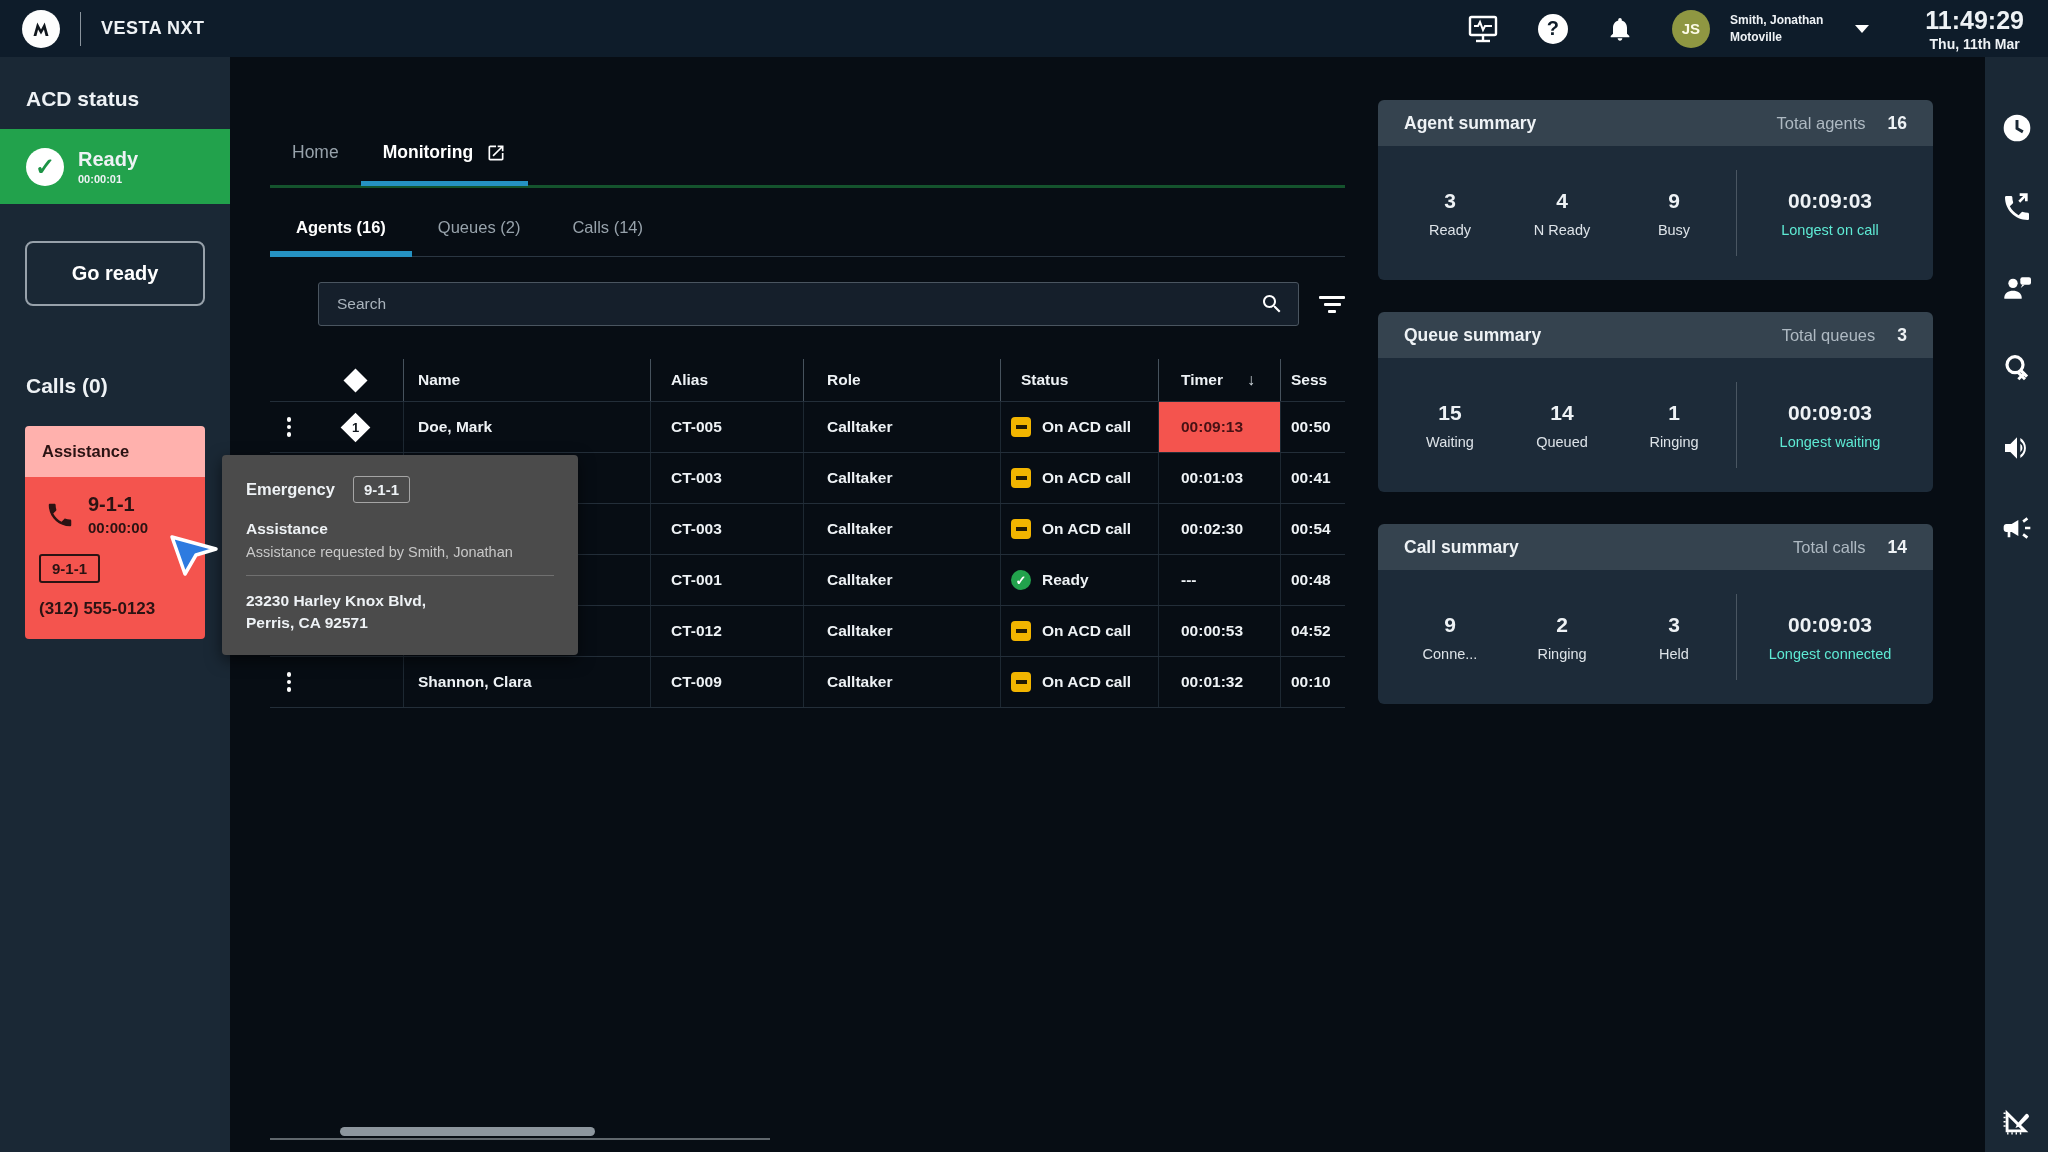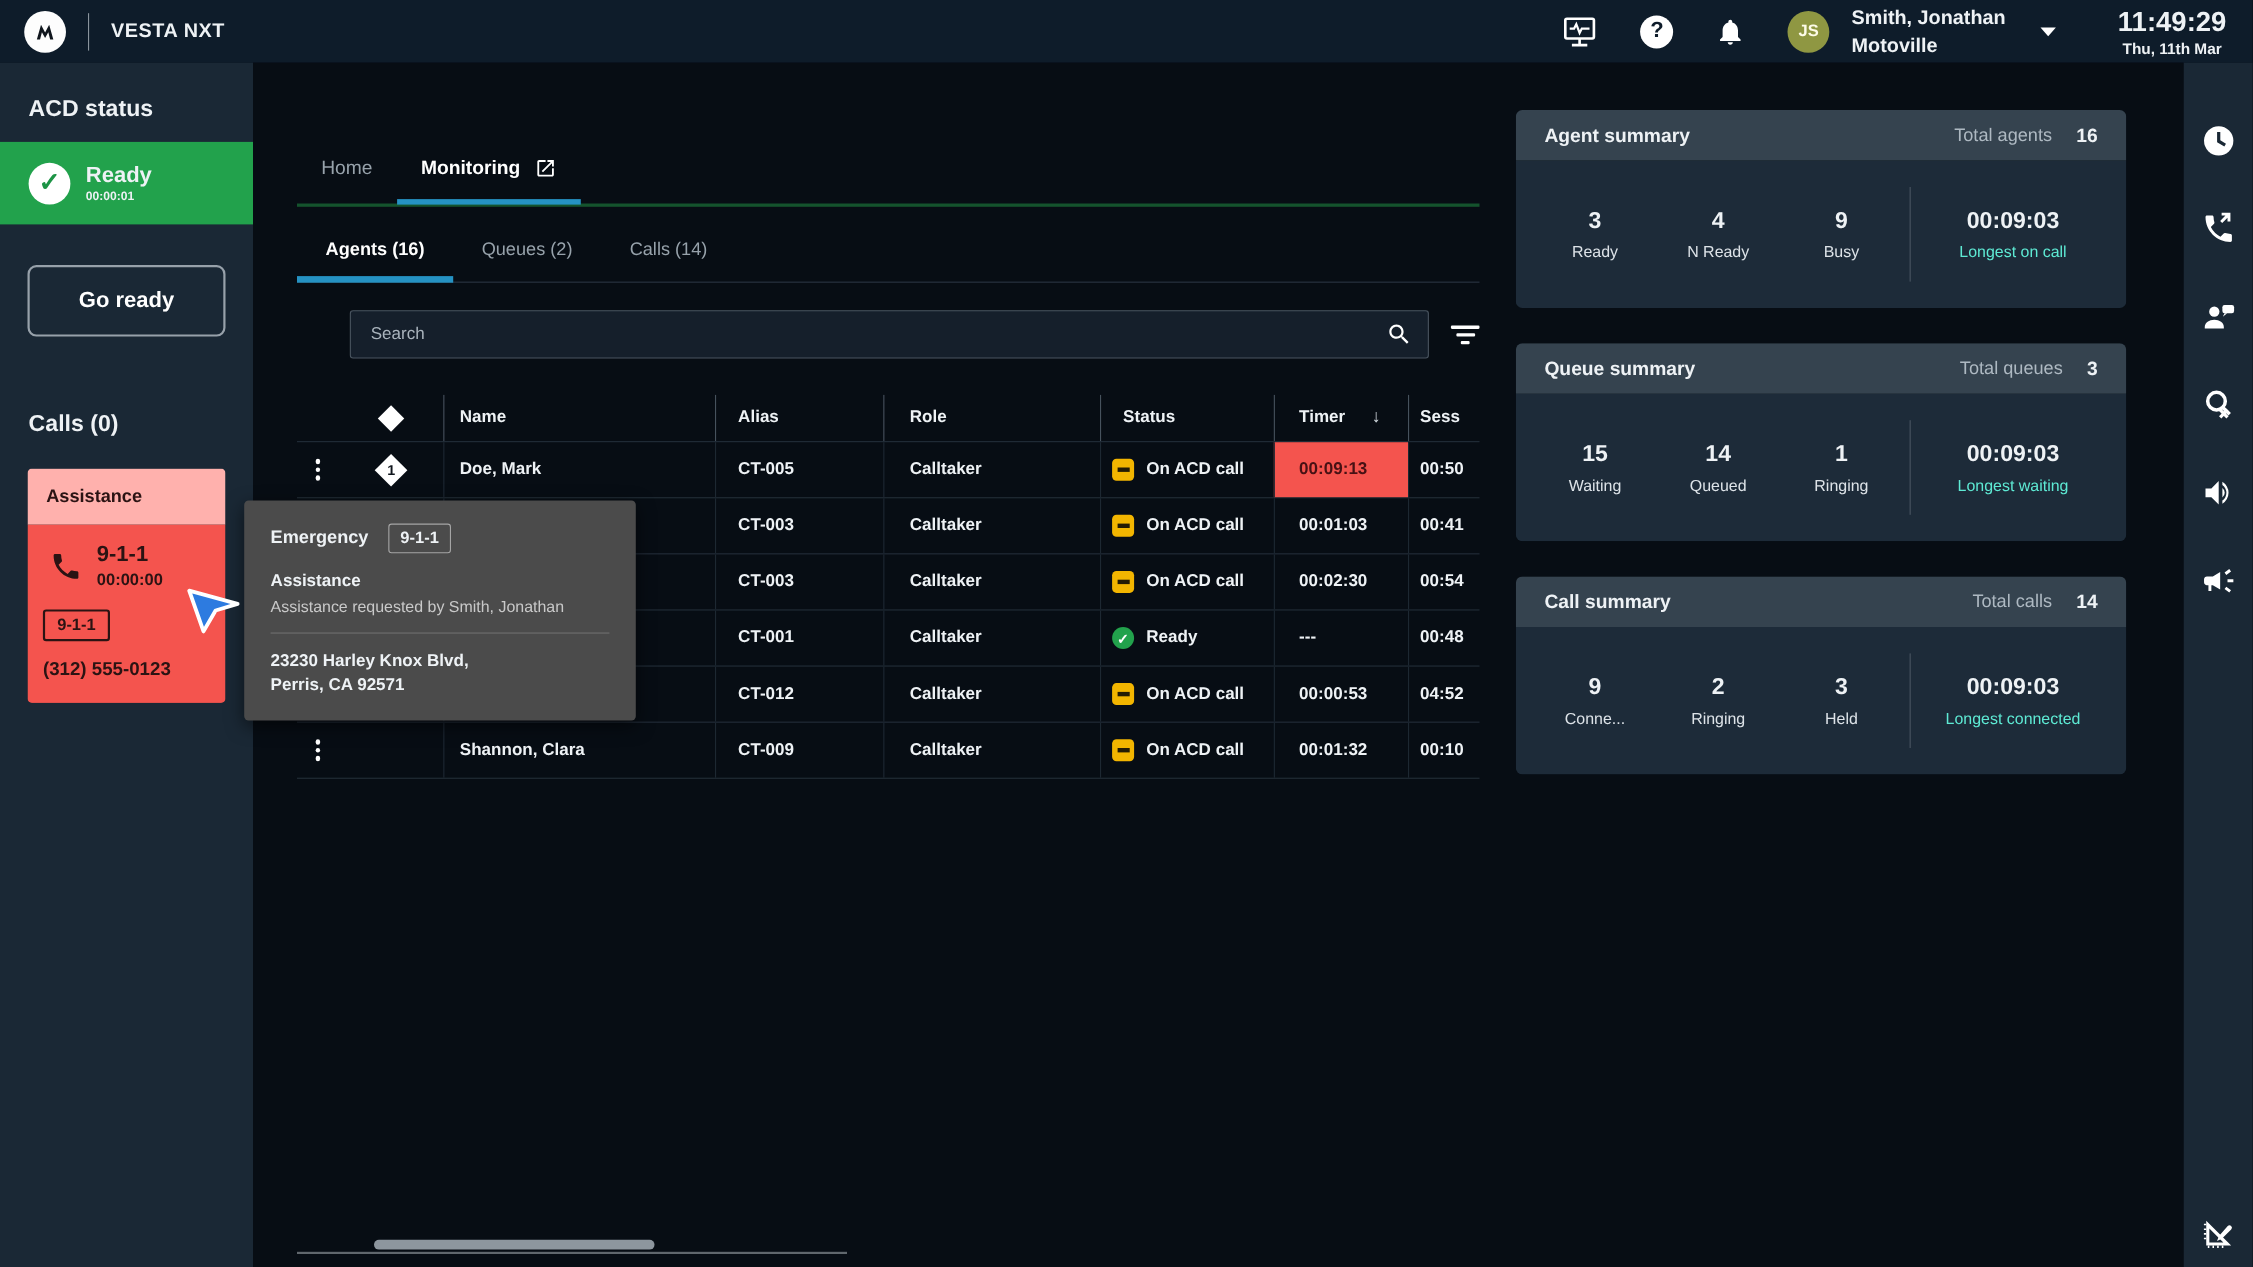--- a/index.html
+++ b/index.html
@@ -10,21 +10,21 @@
   .topbar { height:57px; background:#0e1c2a; display:flex; align-items:center; justify-content:space-between; }
   .brand-area { display:flex; align-items:center; gap:20px; padding-left:22px; }
   .moto-logo { width:38px; height:38px; border-radius:50%; background:#fdfdfd; display:flex; align-items:center; justify-content:center; }
   .tb-divider { width:1px; height:34px; background:#8a949d; }
   .brand { font-size:18px; font-weight:700; letter-spacing:.5px; }
   .tb-right { display:flex; align-items:center; gap:38px; padding-right:24px; }
   .tb-icon { background:none; border:none; cursor:pointer; display:flex; align-items:center; justify-content:center; }
   .help-circle { width:30px; height:30px; border-radius:50%; background:#fff; color:#0e1c2a; font-weight:700; font-size:20px; display:flex; align-items:center; justify-content:center; }
   .user { display:flex; align-items:center; gap:20px; cursor:pointer; }
   .avatar { width:38px; height:38px; border-radius:50%; background:#8f9742; color:#fdfbe8; font-size:15px; font-weight:700; display:flex; align-items:center; justify-content:center; }
-  .user-names { font-size:18px; font-weight:700; line-height:1.35; }
+  .user-names { font-size:12px; font-weight:700; line-height:1.35; }
   .caret { width:0; height:0; border-left:7px solid transparent; border-right:7px solid transparent; border-top:8px solid #fff; margin-left:12px; }
   .clock { text-align:center; margin-left:18px; }
   .clock .time { font-size:25px; font-weight:700; }
   .clock .date { font-size:14px; font-weight:700; margin-top:1px; }
 
   
   .app { display:flex; height:1104px; }
   .sidebar { width:230px; background:#1a2835; flex:none; }
   .main { flex:1; display:flex; background:#070d14; position:relative; }
   .rail { width:63px; background:#1a2835; flex:none; display:flex; flex-direction:column; align-items:center; padding-top:54px; gap:46px; }

